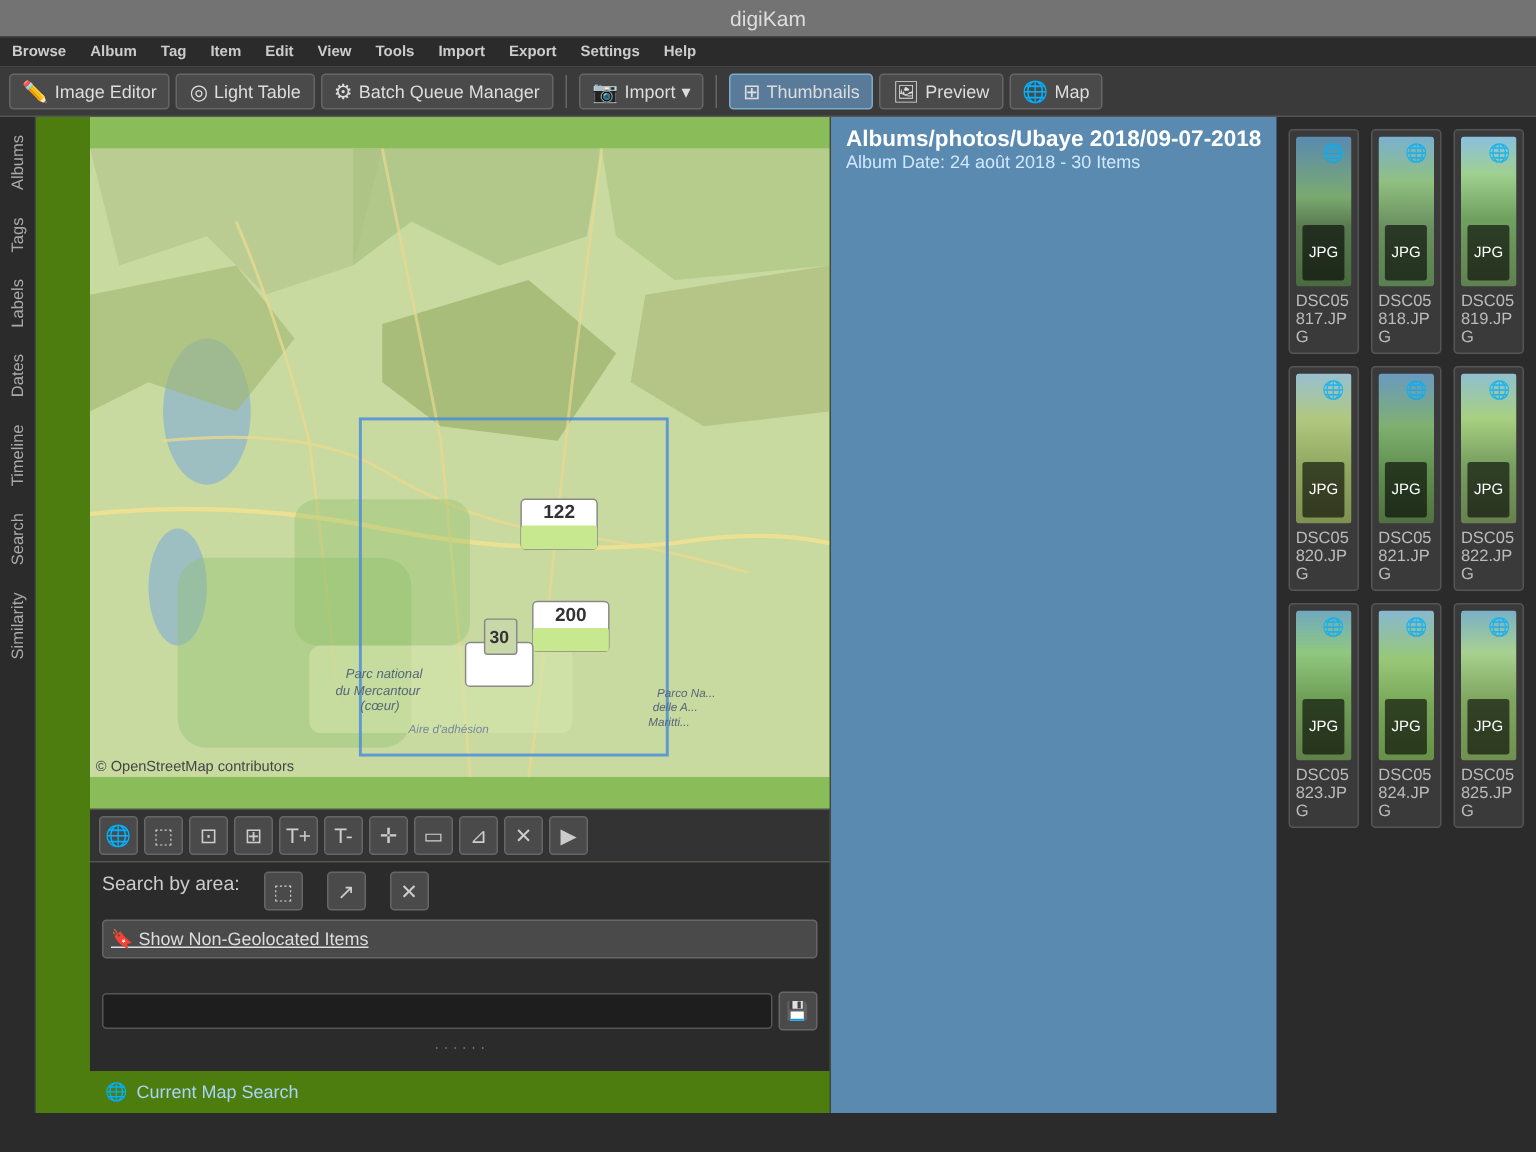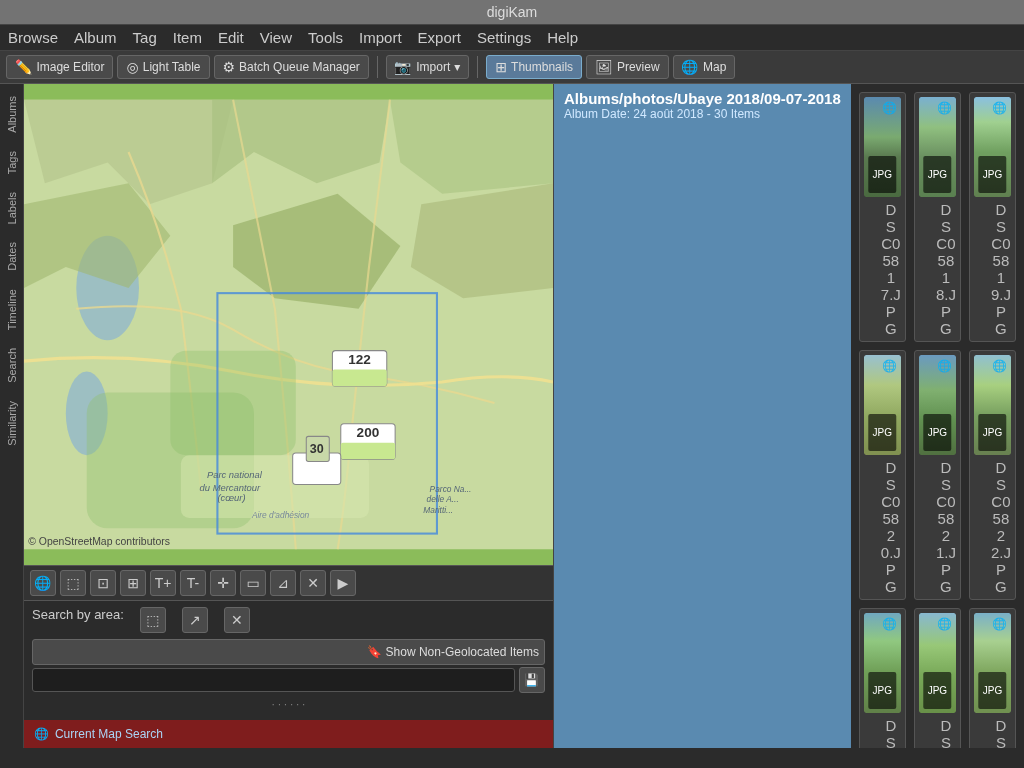--- a/index.html
+++ b/index.html
@@ -20,21 +20,22 @@
       background: #2b2b2b;
       display: flex;
       align-items: center;
       padding: 4px 8px;
       gap: 16px;
       border-bottom: 1px solid #444;
     }
     #menu-bar span {
       color: #ccc;
       cursor: pointer;
-      font-size: 15px;
+      font-size: 10px;
+      font-weight: bold;
     }
 
     
     #toolbar {
       background: #3a3a3a;
       display: flex;
       align-items: center;
       padding: 4px 6px;
       gap: 4px;
       border-bottom: 1px solid #555;
@@ -83,22 +84,23 @@
       font-size: 11px;
       border-radius: 3px;
       white-space: nowrap;
     }
 
     
     #left-panel {
       width: 530px;
       display: flex;
       flex-direction: column;
-      background: #7f1d1d;
+      background: #4d7c0f;
       border-right: 1px solid #444;
+      padding-left: 36px;
     }
 
     
     #map-container {
       flex: 1;
       position: relative;
       overflow: hidden;
       background: #8bbc5a;
     }
     #map-svg {
@@ -144,22 +146,23 @@
     }
     #show-non-geo-btn {
       width: 100%;
       background: #4a4a4a;
       border: 1px solid #666;
       border-radius: 3px;
       padding: 5px;
       color: #ddd;
       font-size: 12px;
       cursor: pointer;
-      text-align: right;
-      margin-bottom: 2px;
+      text-align: left;
+      margin-bottom: 22px;
+      text-decoration: underline;
     }
     #search-input-row {
       display: flex;
       align-items: center;
       gap: 4px;
       margin-bottom: 6px;
     }
     #search-text-input {
       flex: 1;
       background: #1e1e1e;
@@ -277,25 +280,24 @@
       transform: translateX(-50%);
     }
     .thumb-geo-icon {
       position: absolute;
       top: 4px;
       right: 4px;
       color: rgba(255,255,255,0.8);
       font-size: 12px;
     }
     .thumb-label {
-      font-size: 15px;
+      font-size: 11px;
       color: #bbb;
-      text-align: center;
+      text-align: left;
       word-break: break-all;
-      margin-left: 17px;
     }
 
     
     .landscape-1 { background: linear-gradient(180deg, #5a8ab0 0%, #7aaa70 40%, #5a7a50 60%, #4a6a40 100%); }
     .landscape-2 { background: linear-gradient(180deg, #7ab0d0 0%, #90c080 30%, #6a9060 60%, #5a8050 100%); }
     .landscape-3 { background: linear-gradient(180deg, #8ac0e0 0%, #a0d090 25%, #70a060 55%, #608050 100%); }
     .landscape-4 { background: linear-gradient(180deg, #6a9ac0 0%, #80b070 35%, #609050 65%, #507040 100%); }
     .landscape-5 { background: linear-gradient(180deg, #90c0d0 0%, #a8d080 30%, #78a060 60%, #688050 100%); }
     .landscape-6 { background: linear-gradient(180deg, #70a8c0 0%, #90c880 28%, #70a058 58%, #608048 100%); }
     .landscape-7 { background: linear-gradient(180deg, #88b8d0 0%, #98c878 32%, #78a858 62%, #689048 100%); }

